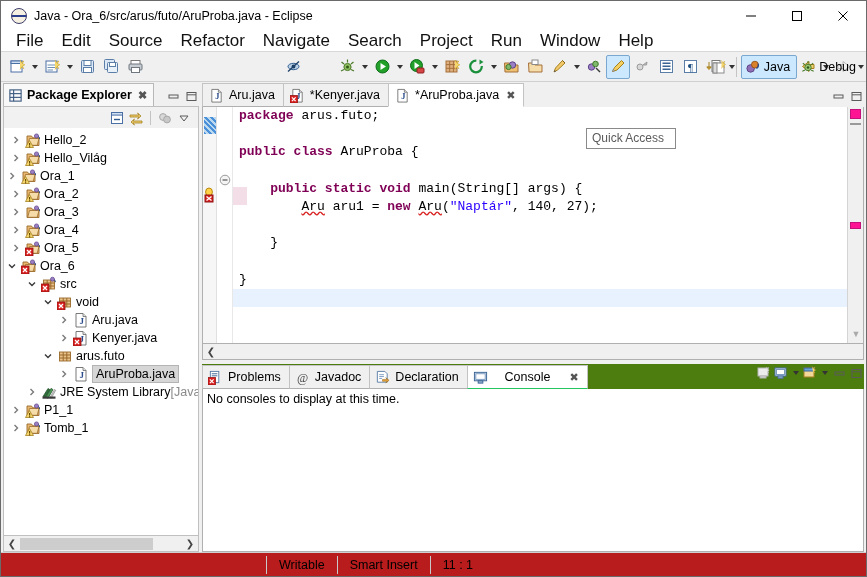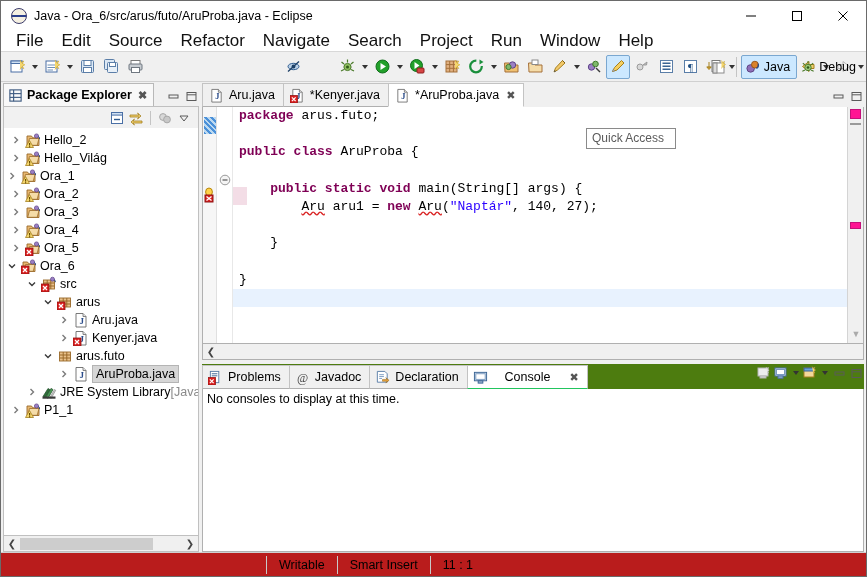--- a/index.html
+++ b/index.html
@@ -992,21 +992,21 @@
               <svg width="16" height="16" viewBox="0 0 16 16">
                 <rect x="2.5" y="4" width="11" height="9" fill="#e8c08a" stroke="#9a6a2a" stroke-width="0.9"></rect>
                 <line x1="2.5" y1="7" x2="13.5" y2="7" stroke="#9a6a2a"></line>
                 <line x1="2.5" y1="10" x2="13.5" y2="10" stroke="#9a6a2a"></line>
                 <line x1="6.2" y1="4" x2="6.2" y2="13" stroke="#9a6a2a"></line>
                 <line x1="9.8" y1="4" x2="9.8" y2="13" stroke="#9a6a2a"></line>
                 <rect x="0" y="8" width="8" height="8" fill="#d92020" stroke="#8e1212" stroke-width="0.8"></rect>
                 <path d="M2 10 l4 4 M6 10 l-4 4" stroke="#fff" stroke-width="1.3"></path>
               </svg>
             </span>
-            <span class="lbl">arus</span>
+            <span class="lbl">void</span>
           </div>
           <div class="tree-row" style="padding-left: 52px;">
             <span class="twisty">
               <svg width="10" height="10" viewBox="0 0 10 10">
                 <polyline points="3.5,2 6.5,5 3.5,8" fill="none" stroke="#7a7a7a" stroke-width="1.4"></polyline>
               </svg>
             </span>
             <span class="tree-icon">
               <svg width="16" height="16" viewBox="0 0 16 16">
                 <path d="M3 1.5 h7 l3 3 v10.5 h-10z" fill="#fff" stroke="#6a6a6a" stroke-width="0.9"></path>
@@ -1093,20 +1093,39 @@
                 <path d="M2 4 h4.5 l1.3 1.8 h6.2 v7.7 h-12z" fill="#e8b870" stroke="#9a6a2a" stroke-width="0.9"></path>
                 <path d="M4.5 6.5 h9.5 l-1.8 6.8 h-9.5z" fill="#f5dca8" stroke="#9a6a2a" stroke-width="0.8"></path>
                 <circle cx="11.5" cy="4" r="2.1" fill="#9b7fc4" stroke="#5e4488" stroke-width="0.7"></circle>
                 <path d="M13.2 4.5 q2 0.6 1.2 2.6" stroke="#2a4c8a" stroke-width="1" fill="none"></path>
                 <path d="M0.5 15.5 l4-7 4 7z" fill="#f5d76e" stroke="#a5801f" stroke-width="0.8"></path>
                 <rect x="4" y="11" width="1.2" height="2.6" fill="#6b4e00"></rect>
                 <rect x="4" y="14.2" width="1.2" height="1.2" fill="#6b4e00"></rect>
               </svg>
             </span>
             <span class="lbl">P1_1</span>
+          </div>
+          <div class="tree-row" style="padding-left: 4px;">
+            <span class="twisty">
+              <svg width="10" height="10" viewBox="0 0 10 10">
+                <polyline points="3.5,2 6.5,5 3.5,8" fill="none" stroke="#7a7a7a" stroke-width="1.4"></polyline>
+              </svg>
+            </span>
+            <span class="tree-icon">
+              <svg width="16" height="16" viewBox="0 0 16 16">
+                <path d="M2 4 h4.5 l1.3 1.8 h6.2 v7.7 h-12z" fill="#e8b870" stroke="#9a6a2a" stroke-width="0.9"></path>
+                <path d="M4.5 6.5 h9.5 l-1.8 6.8 h-9.5z" fill="#f5dca8" stroke="#9a6a2a" stroke-width="0.8"></path>
+                <circle cx="11.5" cy="4" r="2.1" fill="#9b7fc4" stroke="#5e4488" stroke-width="0.7"></circle>
+                <path d="M13.2 4.5 q2 0.6 1.2 2.6" stroke="#2a4c8a" stroke-width="1" fill="none"></path>
+                <path d="M0.5 15.5 l4-7 4 7z" fill="#f5d76e" stroke="#a5801f" stroke-width="0.8"></path>
+                <rect x="4" y="11" width="1.2" height="2.6" fill="#6b4e00"></rect>
+                <rect x="4" y="14.2" width="1.2" height="1.2" fill="#6b4e00"></rect>
+              </svg>
+            </span>
+            <span class="lbl">Tomb_1</span>
           </div>
         </div>
 
       <div class="hscroll">
         <div class="hs-arrow">❮</div>
         <div class="hs-thumb" style="width:133px"></div>
         <div style="flex:1 1 auto"></div>
         <div class="hs-arrow">❯</div>
       </div>
     </div>

